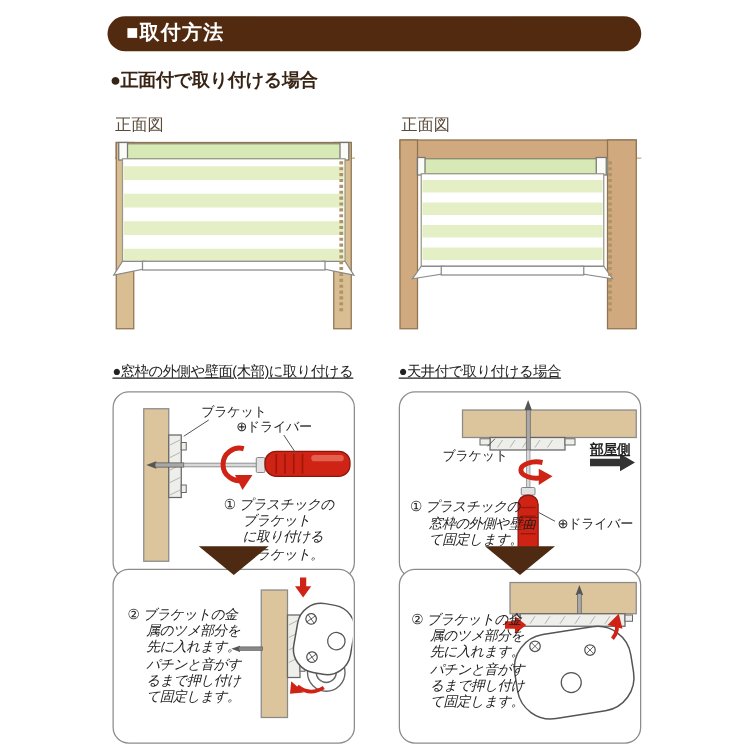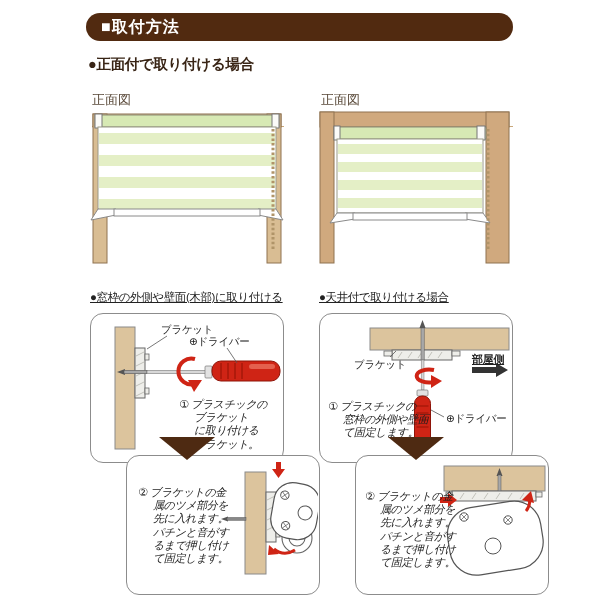--- a/index.html
+++ b/index.html
@@ -20,21 +20,21 @@
   .view-label { position:absolute; left:2px; top:36px; width:192px; font-size:13px; color:#5a4a3a;
     padding-bottom:17px; border-bottom:1.5px solid #c9a87b; }
   .illus { position:absolute; left:0; top:56px; width:194px; height:155px; }
   .illus svg { display:block; }
   .mount-note { position:absolute; left:0; top:235px; width:210px; font-size:11.5px; color:#222;
     letter-spacing:-0.4px; white-space:nowrap;text-decoration:underline; }
 
   .step-box { position:absolute; left:0; width:194px; background:#fff;
     border:1.5px solid #8c8c8c; border-radius:13px; z-index:1; }
   .box1 { top:240px; height:150px;margin-top:18px; }
-  .box2 { top:400px; height:140px;margin-left:36px; }
+  .box2 { top:400px; height:140px; }
   .step-box svg { position:absolute; left:0; top:0; }
 
   .down-arrow { position:absolute; left:69px; top:382px; width:0; height:0; z-index:3;
     border-left:28px solid transparent; border-right:28px solid transparent;
     border-top:23px solid #4e2a12; }
 
   .diag-label { position:absolute; font-size:10.5px; color:#222; white-space:nowrap; z-index:2;
     letter-spacing:-0.3px; }
   .room-side { font-weight:600; font-size:11px;text-decoration:underline; }
 

